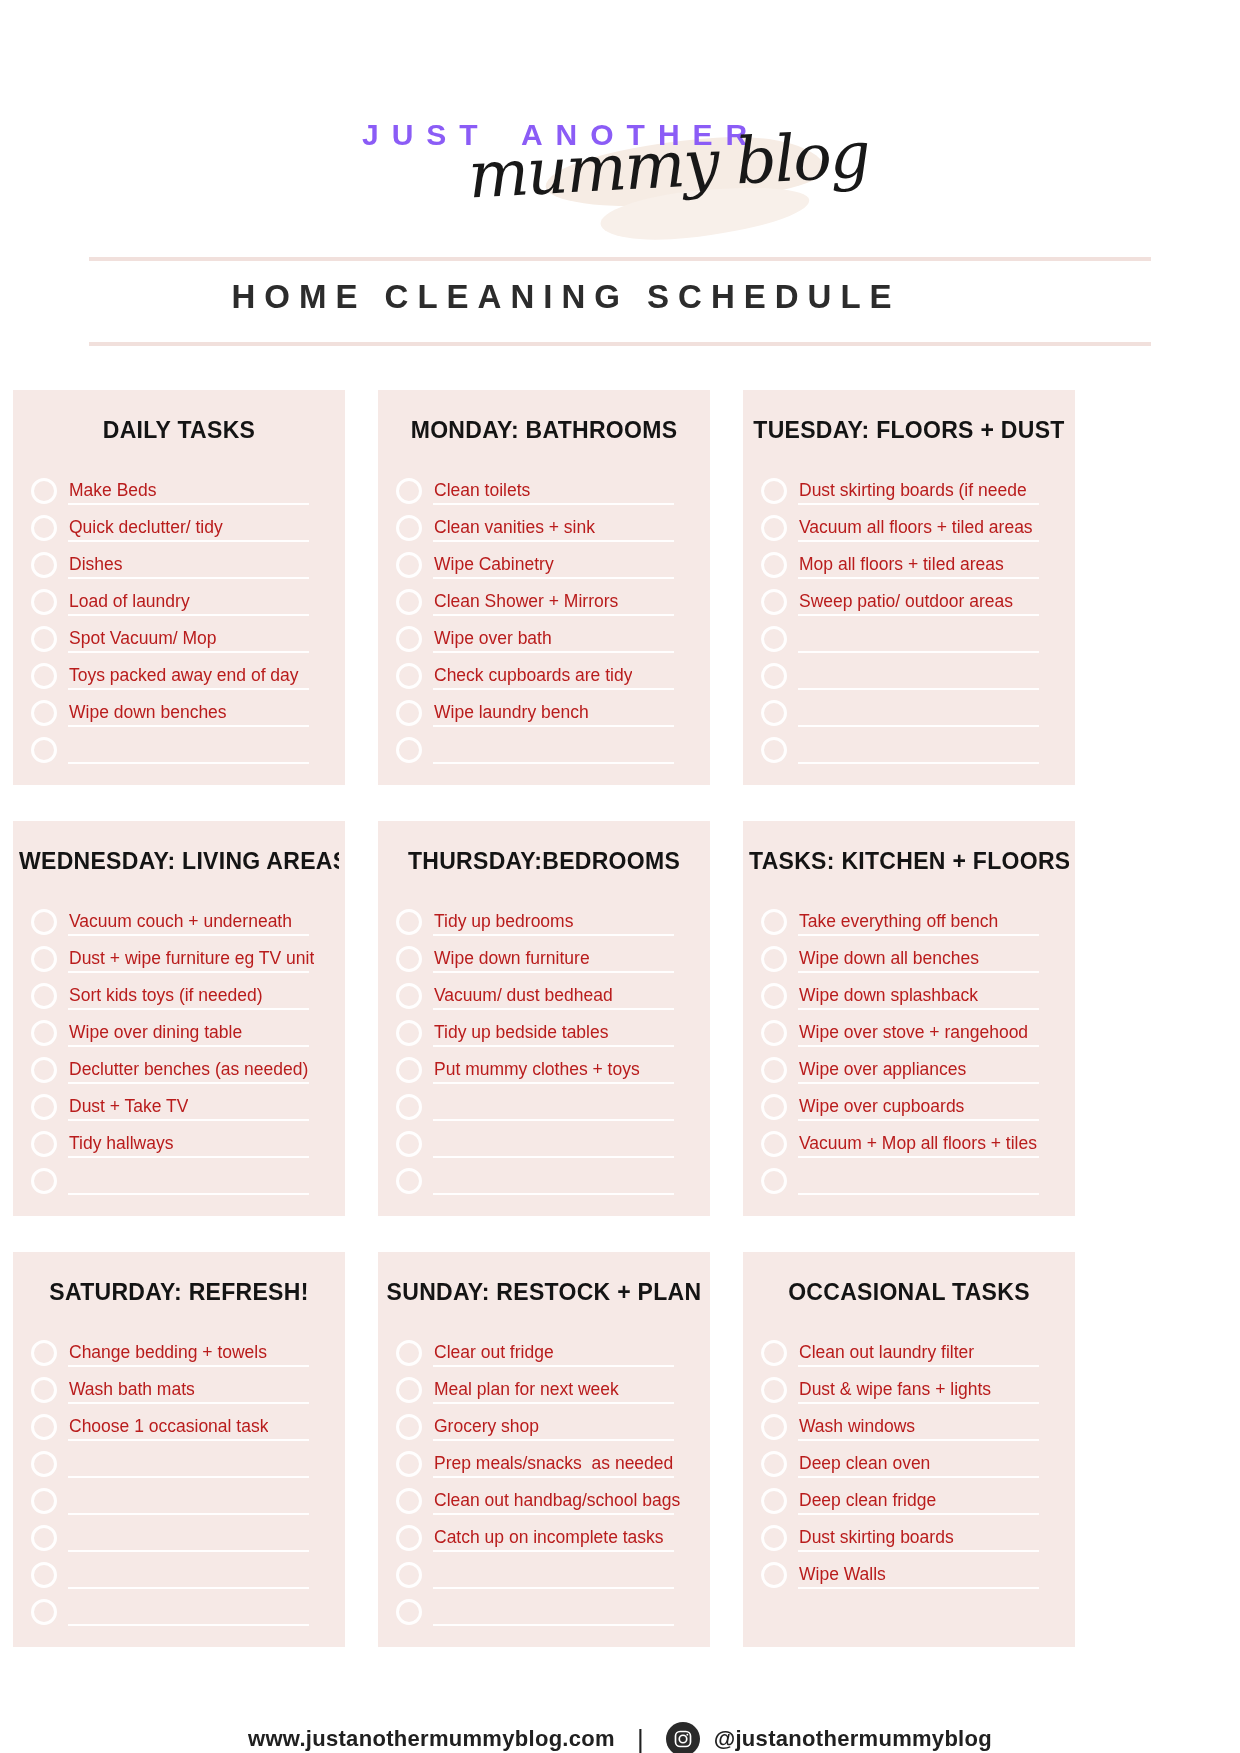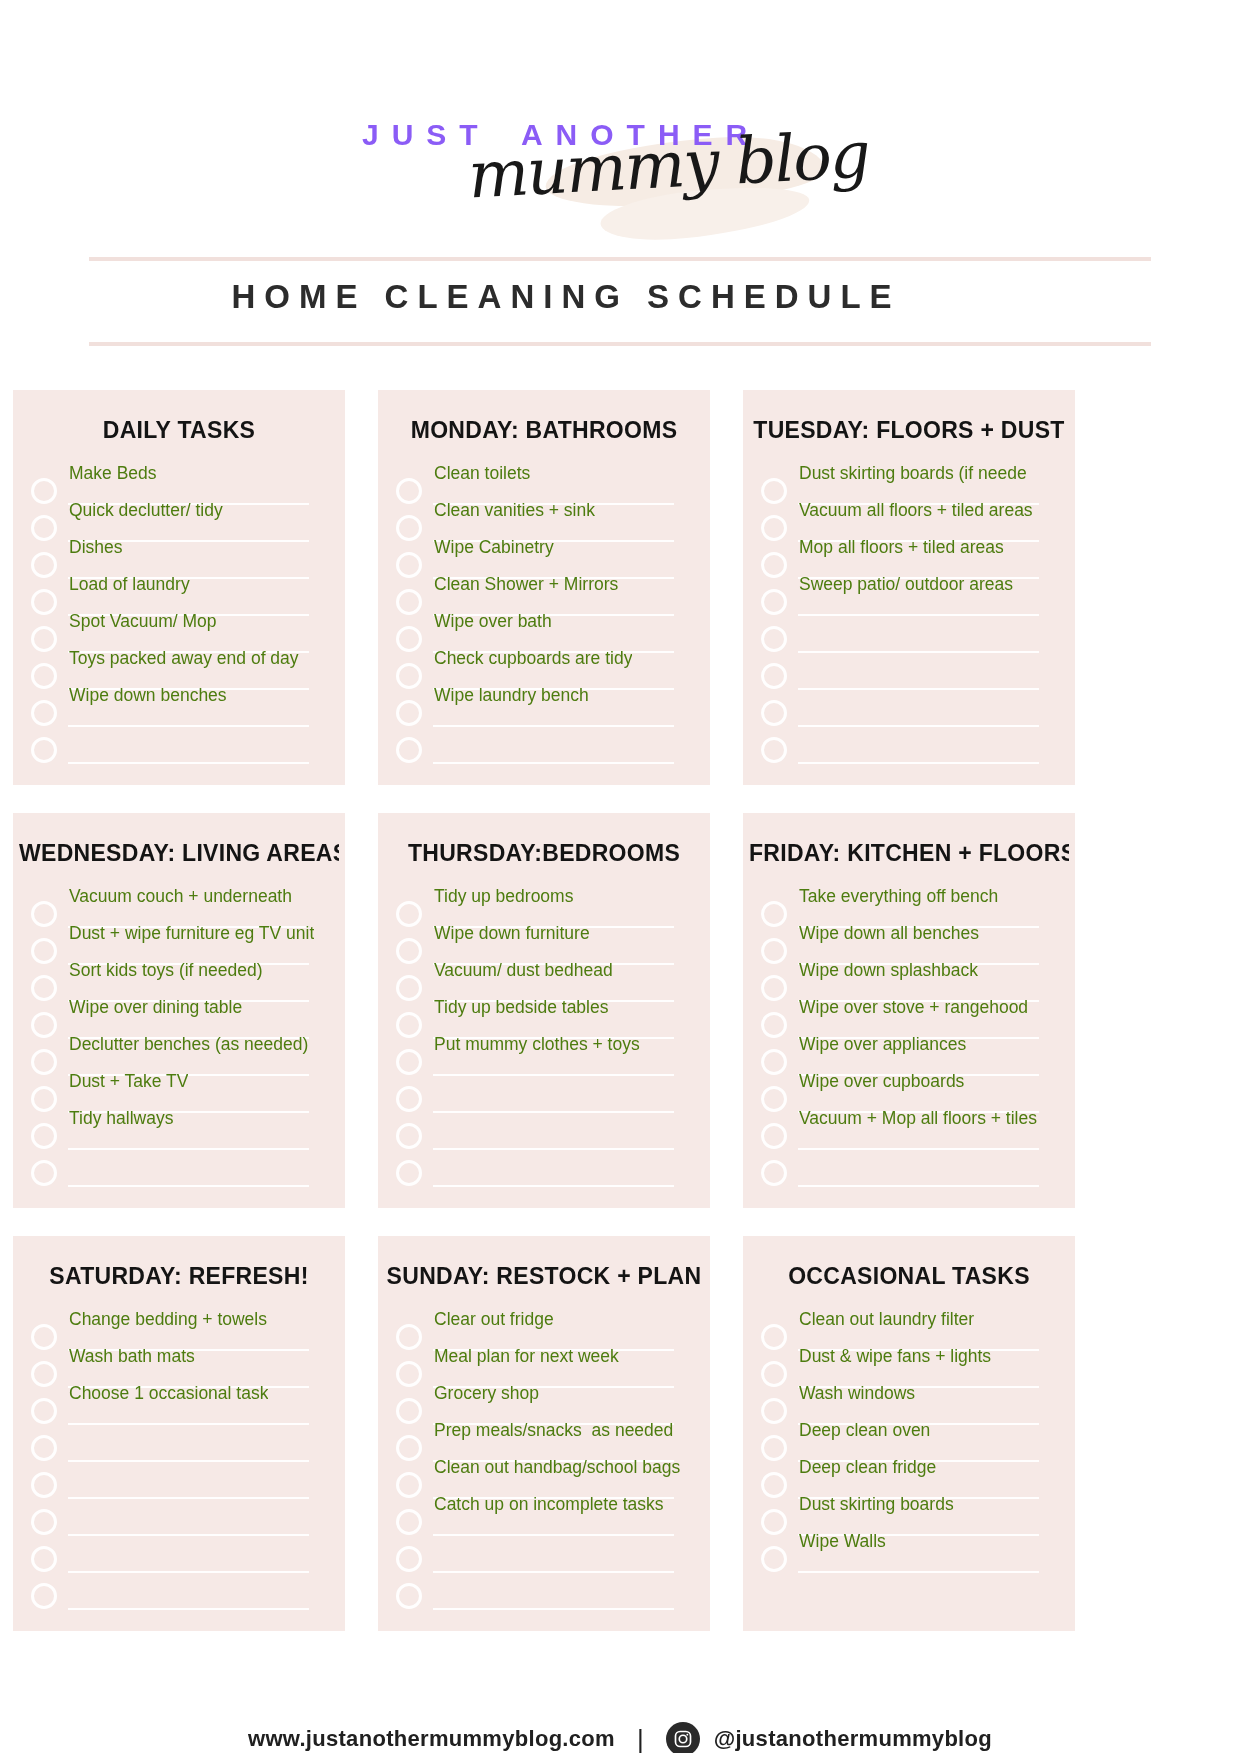--- a/index.html
+++ b/index.html
@@ -21,30 +21,30 @@
     font-family:"DejaVu Serif", serif;font-style:italic;font-weight:500;
     font-size:64px;letter-spacing:-2px;color:#181818;transform:rotate(-3deg);}
   
   .rule{height:4px;background:#f1e0dc;margin:0 89px;border:none;}
   .rule-top{position:absolute;left:0;right:0;top:257px;}
   .page-title{position:absolute;left:0;top:278px;width:1132px;margin:0;
     text-align:center;font-size:33px;font-weight:600;letter-spacing:9px;color:#2c2c2c;}
   .rule-bottom{position:absolute;left:0;right:0;top:342px;}
   
   .grid{position:absolute;left:0;top:390px;width:1088px;
-    display:grid;grid-template-columns:repeat(3,332px);gap:28px 33px;justify-content:center;}
+    display:grid;grid-template-columns:repeat(3,332px);gap:36px 33px;justify-content:center;}
   .card{background:#f6e9e6;height:395px;box-sizing:border-box;padding:27px 0 0;}
   .card-title{margin:0 6px 25px;text-align:center;font-size:23px;font-weight:bold;
     letter-spacing:.3px;color:#141414;white-space:nowrap;overflow:hidden;}
   .row{position:relative;height:37px;}
   .circle{position:absolute;left:18px;bottom:2px;width:20px;height:20px;
     border:3px solid rgba(255,255,255,.95);border-radius:50%;}
   .underline{position:absolute;left:55px;right:36px;bottom:1px;height:2px;
     background:rgba(255,255,255,.95);}
-  .task{position:absolute;left:56px;bottom:22px;font-size:17.5px;color:#4d7c0f;
+  .task{position:absolute;left:56px;bottom:5px;font-size:17.5px;color:#b91c1c;
     white-space:pre;max-width:276px;overflow:hidden;}
   
   .footer{position:absolute;left:0;top:1698px;width:1240px;
     display:flex;align-items:center;justify-content:center;gap:14px;margin-top:24px;}
   .site,.handle{font-size:22px;font-weight:bold;letter-spacing:.3px;color:#202020;}
   .sep{font-size:26px;font-weight:400;color:#202020;margin:0 8px;}
   .ig{width:34px;height:34px;border-radius:50%;background:#2a2a2a;
     display:flex;align-items:center;justify-content:center;flex:0 0 auto;}
 </style>
 </head>
@@ -261,21 +261,21 @@
       <div class="row">
         <span class="circle"></span>
         <span class="underline"></span>
       </div>
       <div class="row">
         <span class="circle"></span>
         <span class="underline"></span>
       </div>
     </section>
     <section class="card">
-      <h2 class="card-title">FRIDAY: KITCHEN + FLOORS</h2>
+      <h2 class="card-title">TASKS: KITCHEN + FLOORS</h2>
       <div class="row">
         <span class="circle"></span>
         <span class="underline"></span>
         <span class="task">Take everything off bench</span>
       </div>
       <div class="row">
         <span class="circle"></span>
         <span class="underline"></span>
         <span class="task">Wipe down all benches</span>
       </div>

